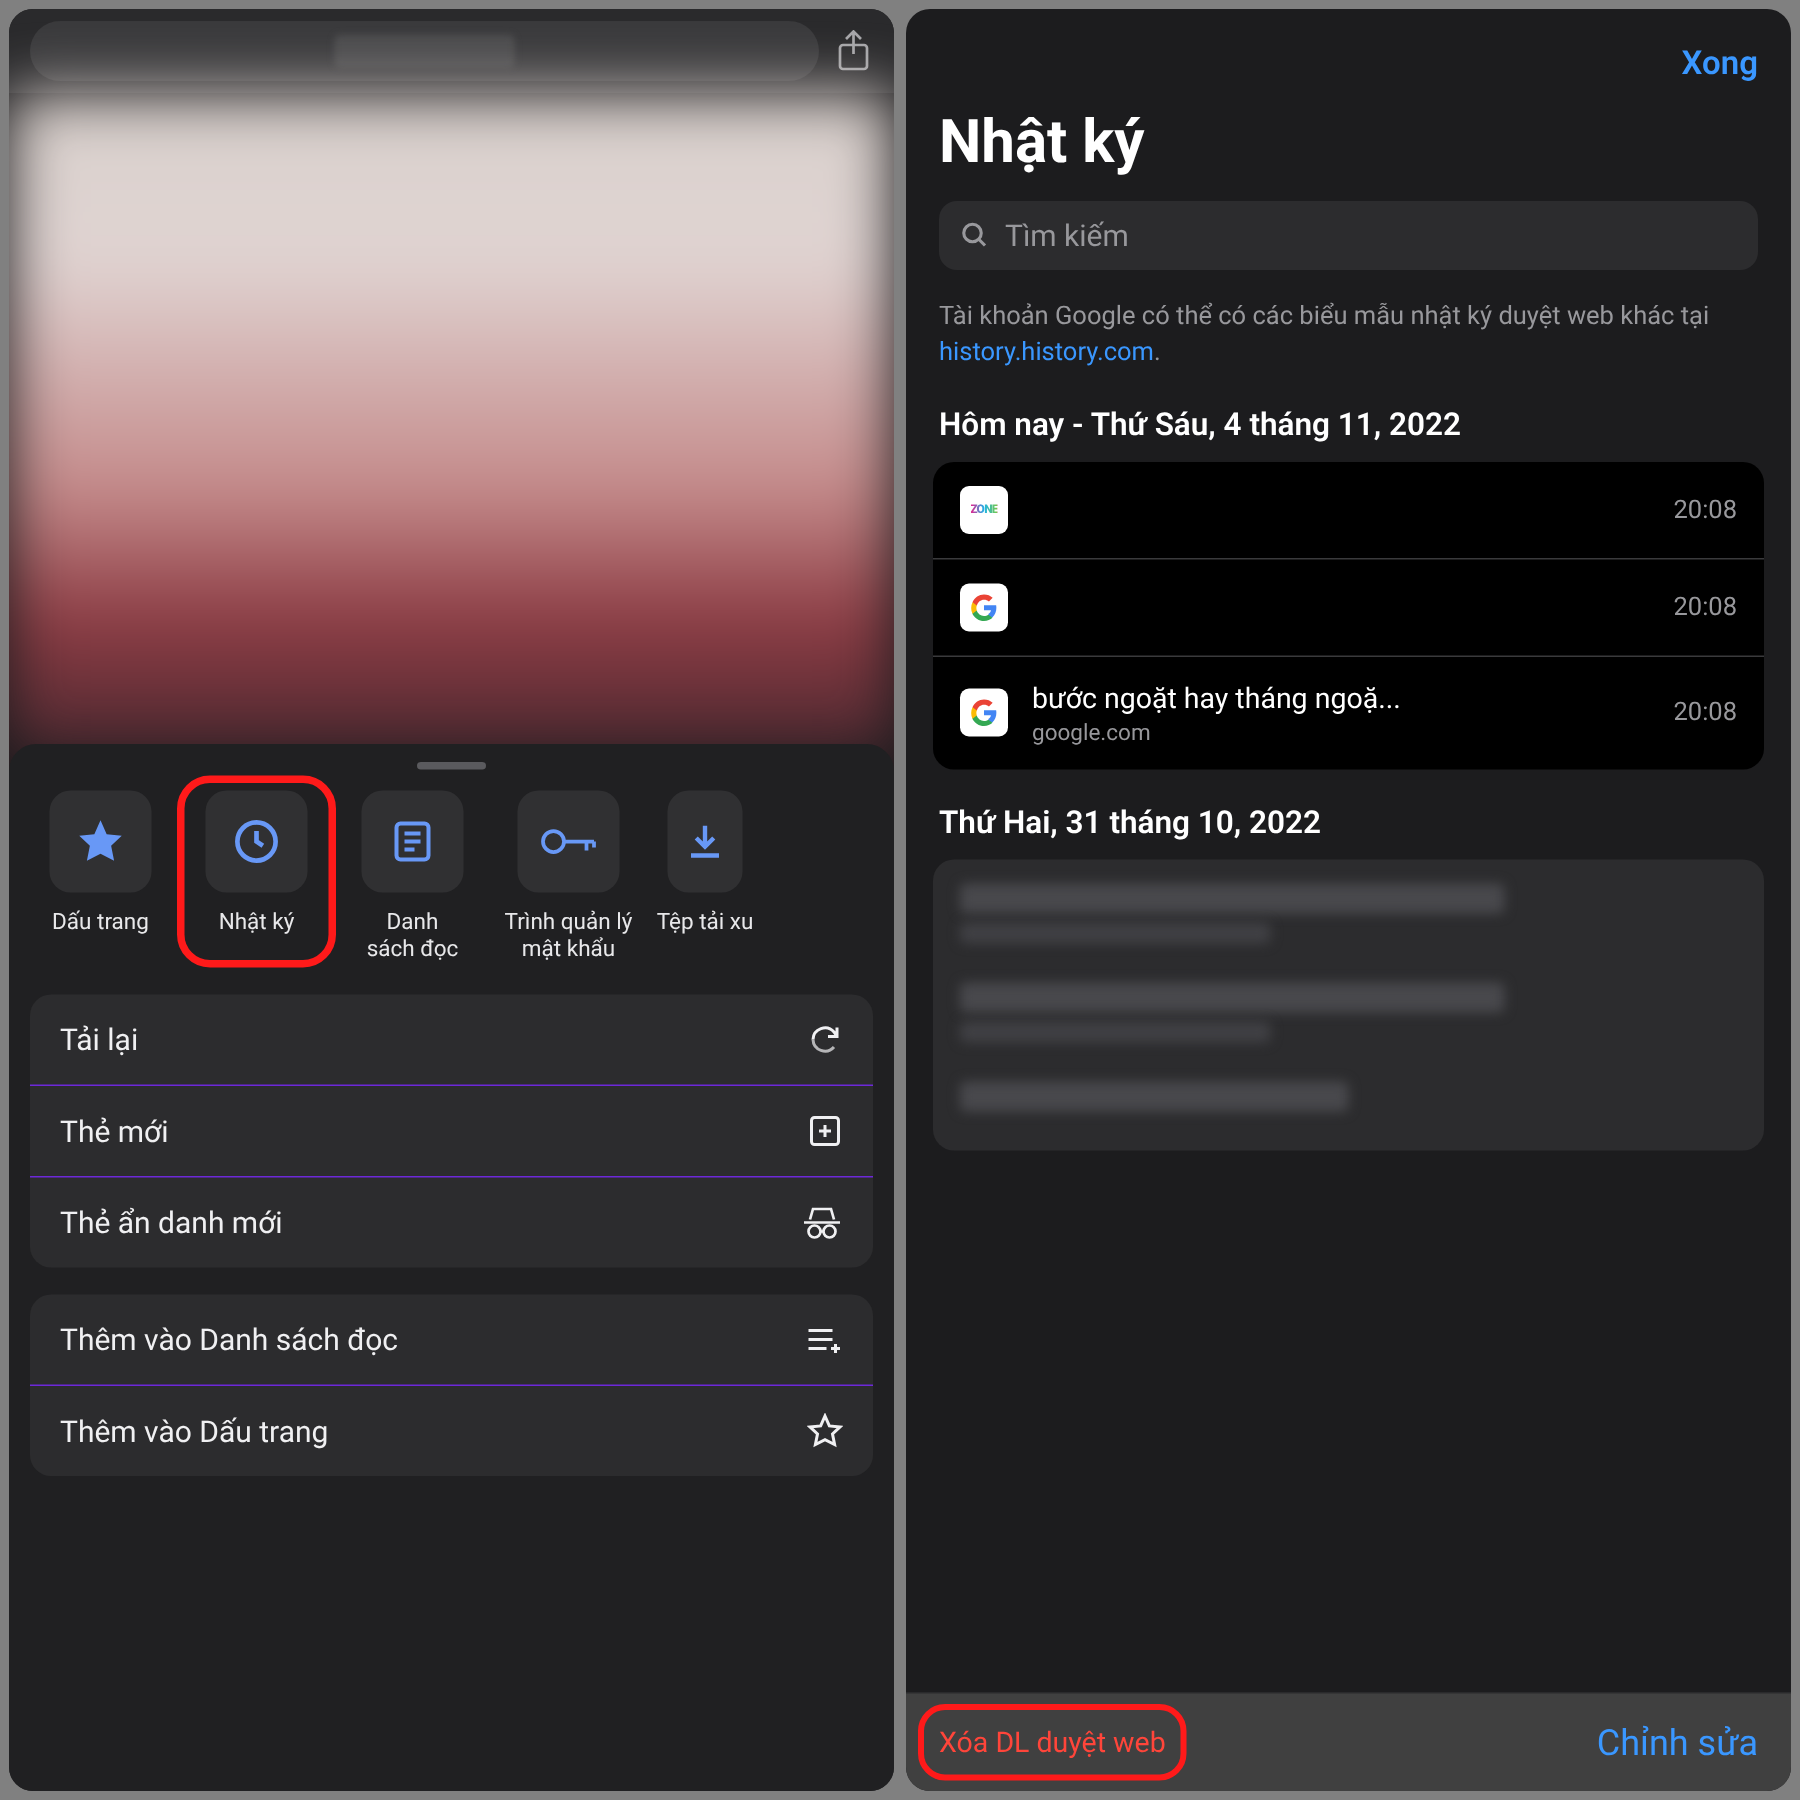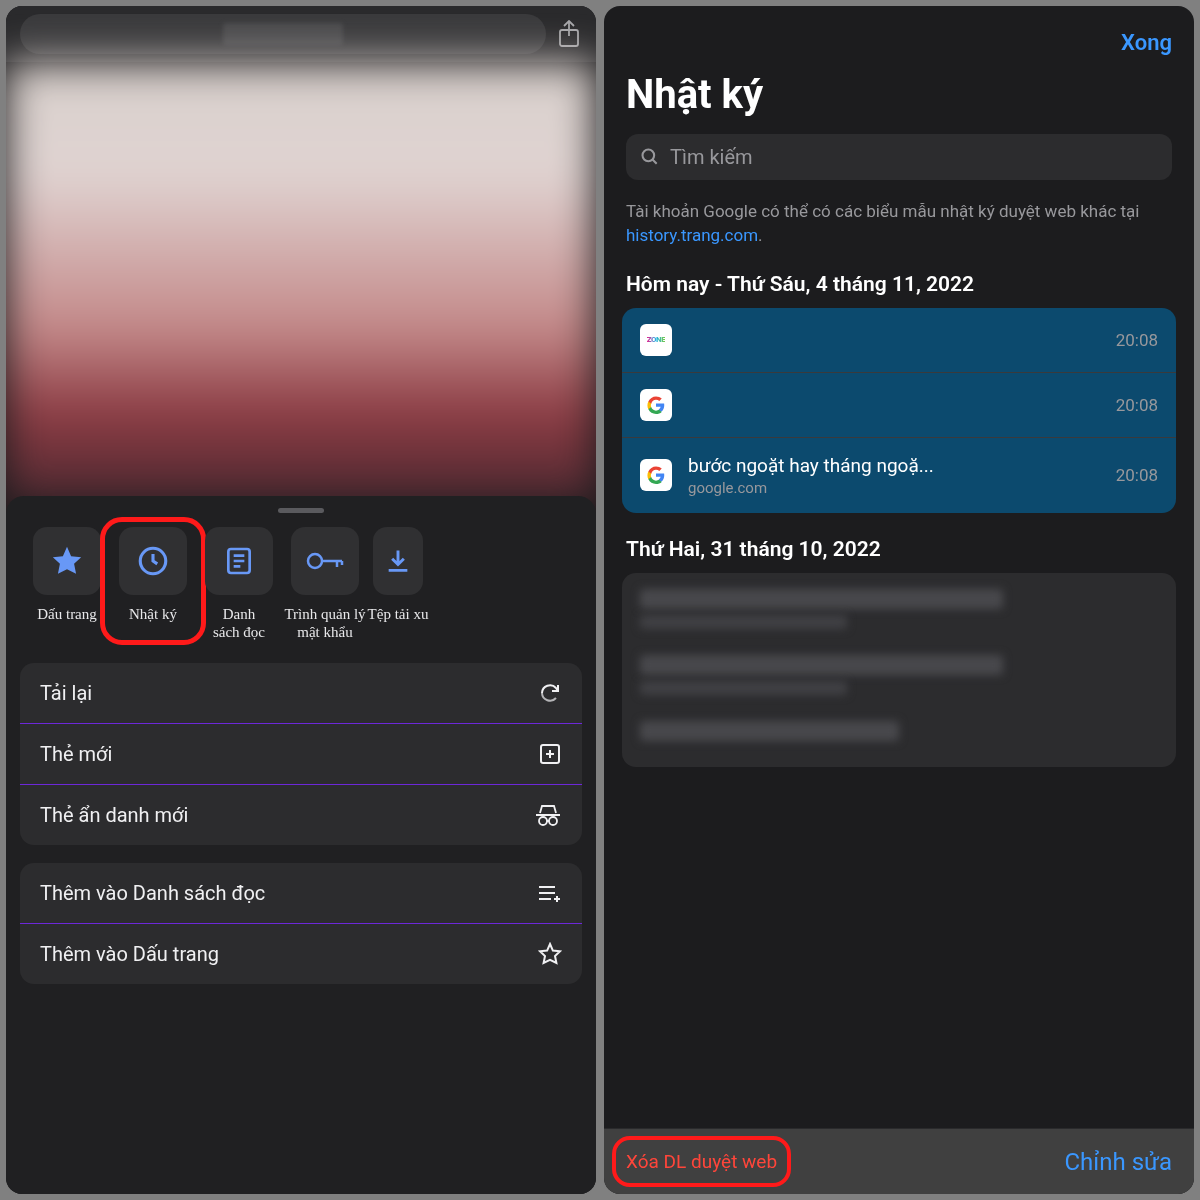--- a/index.html
+++ b/index.html
@@ -68,24 +68,23 @@
   }
   .grabber {
     width: 46px;
     height: 5px;
     background: #5a5a5e;
     border-radius: 3px;
     margin: 0 auto 14px;
   }
   .tile-row {
     display: flex;
-    gap: 0;
+    gap: 18px;
     margin-bottom: 22px;
     padding: 0 4px;
-    font-family: Liberation Serif, serif;
   }
   .tile {
     width: 86px;
     display: flex;
     flex-direction: column;
     align-items: center;
     gap: 10px;
     position: relative;
   }
   .tile-box {
@@ -171,21 +170,21 @@
   }
   .info-text a { color: #3a97ff; text-decoration: none; }
   .section-head {
     padding: 0 22px 12px;
     font-size: 21px;
     font-weight: 600;
     color: #fff;
   }
   .history-card {
     margin: 0 18px 24px;
-    background: #0c4a6e;
+    background: #000000;
     border-radius: 14px;
     overflow: hidden;
   }
   .history-row {
     display: flex;
     align-items: center;
     padding: 16px 18px;
     gap: 16px;
     border-bottom: 1px solid #3a3a3c;
   }
@@ -424,21 +423,21 @@
   </div>
   <div class="title">Nhật ký</div>
   <div class="search-field">
     <svg width="20" height="20" viewBox="0 0 24 24" fill="none" stroke="currentColor" stroke-width="2.5">
         <circle cx="10" cy="10" r="7"></circle>
         <path d="M20 20l-5-5"></path>
       </svg>
     <span>Tìm kiếm</span>
   </div>
   <div class="info-text">
-    <span>Tài khoản Google có thể có các biểu mẫu nhật ký duyệt web khác tại </span><a>history.trang.com</a><span>.</span>
+    <span>Tài khoản Google có thể có các biểu mẫu nhật ký duyệt web khác tại </span><a>history.history.com</a><span>.</span>
   </div>
 
   <div class="section-head">Hôm nay - Thứ Sáu, 4 tháng 11, 2022</div>
   <div class="history-card">
     <div class="history-row">
       <div class="favicon zone"></div>
       <div class="row-text"></div>
       <div class="row-time">20:08</div>
     </div>
     <div class="history-row">

